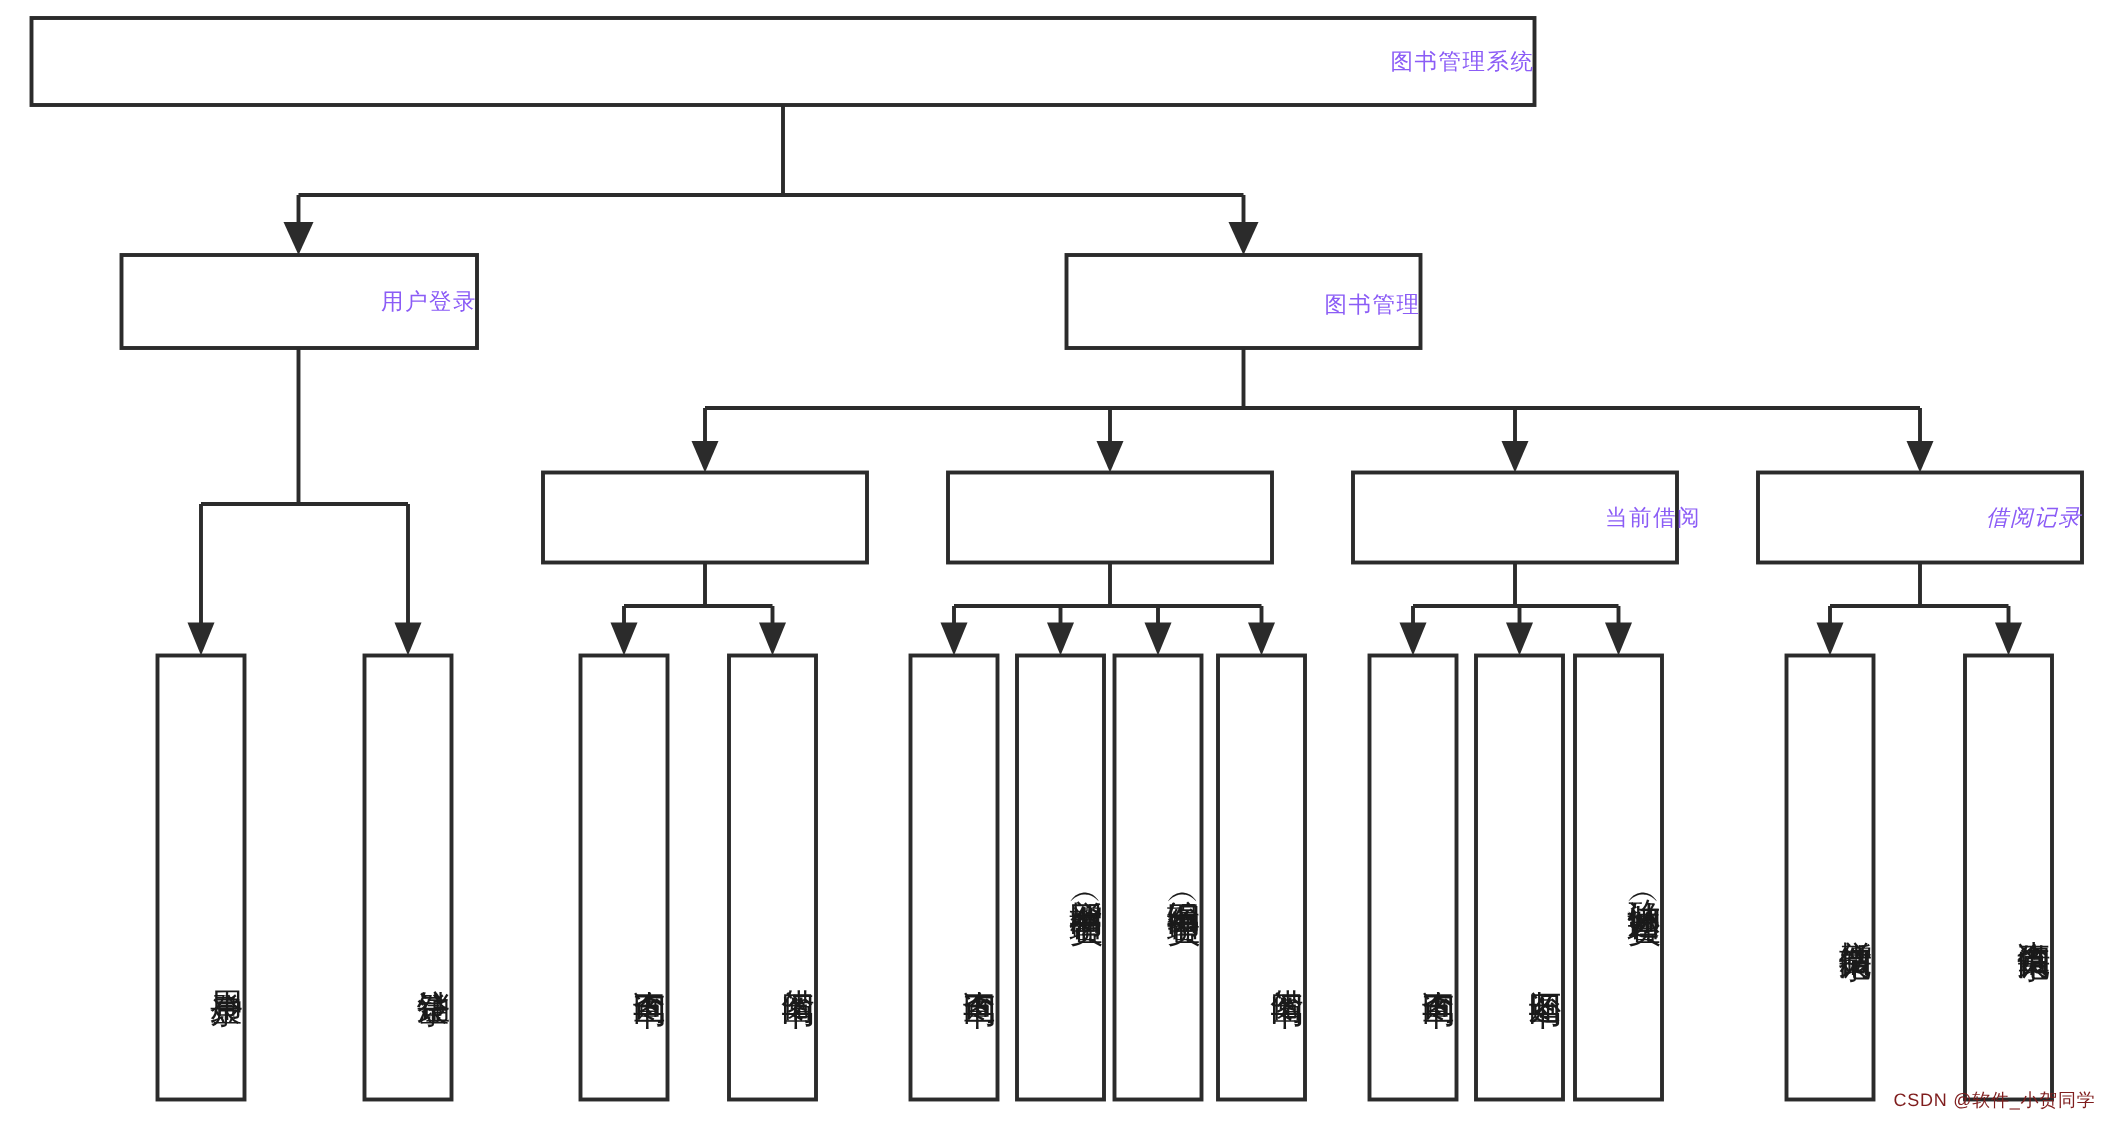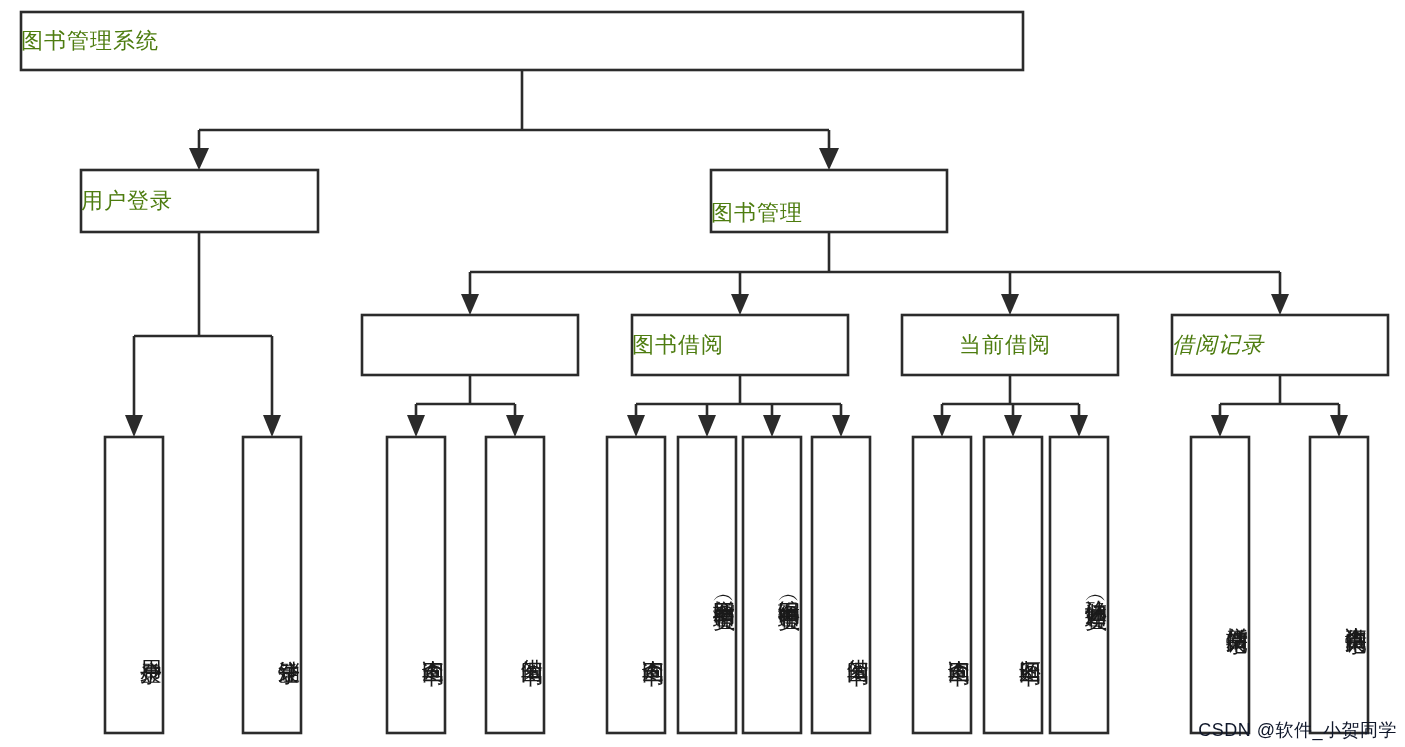--- a/index.html
+++ b/index.html
@@ -54,35 +54,35 @@
     line-height: 1.06;
     color: #1a1a1a;
     letter-spacing: 1.5px;
     white-space: nowrap;
     pointer-events: none;
   }
   .hlabel-wrap {
     position: absolute;
     display: flex;
     align-items: center;
-    justify-content: flex-start;
-    font-family: "Liberation Sans", "DejaVu Sans", sans-serif;
-    font-size: 22px;
-    color: #4d7c0f;
+    justify-content: flex-end;
+    font-family: "Liberation Sans", "DejaVu Sans", sans-serif;
+    font-size: 15px;
+    color: #8b5cf6;
     letter-spacing: 1px;
     white-space: nowrap;
     pointer-events: none;
   }
   .watermark {
     position: absolute;
     right: 8px;
     bottom: 5px;
     font-family: "Liberation Sans", "DejaVu Sans", sans-serif;
-    font-size: 18px;
-    color: #0f172a;
+    font-size: 12px;
+    color: #7f1d1d;
     letter-spacing: 0.5px;
     white-space: nowrap;
     pointer-events: none;
   }
 </style>
 </head>
 <body>
 
 <div id="diagram-root">
 
@@ -182,30 +182,27 @@
   </svg>
 
   <div class="hlabel-wrap" style="left:21px; top:12px; width:1002px; height:58px;">
     <span>图书管理系统</span>
   </div>
 
   <div class="hlabel-wrap" style="left:81px; top:170px; width:237px; height:62px;">
     <span>用户登录</span>
   </div>
 
-  <div class="hlabel-wrap" style="left:711px; top:182px; width:236px; height:62px;">
+  <div class="hlabel-wrap" style="left:711px; top:172px; width:236px; height:62px;">
     <span>图书管理</span>
   </div>
 
 
-  <div class="hlabel-wrap" style="left:632px; top:315px; width:216px; height:60px;">
-    <span>图书借阅</span>
-  </div>
-
-  <div class="hlabel-wrap" style="left:927px; top:315px; width:232px; height:60px;padding-left:32px;">
+
+  <div class="hlabel-wrap" style="left:902px; top:315px; width:232px; height:60px;">
     <span>当前借阅</span>
   </div>
 
   <div class="hlabel-wrap" style="left:1172px; top:315px; width:216px; height:60px;font-style:italic;">
     <span>借阅记录</span>
   </div>
 
   <div class="vlabel-wrap" style="left:105px; top:437px; width:58px; height:296px; padding-top:60px;">
     <span>用户登录</span>
   </div>

